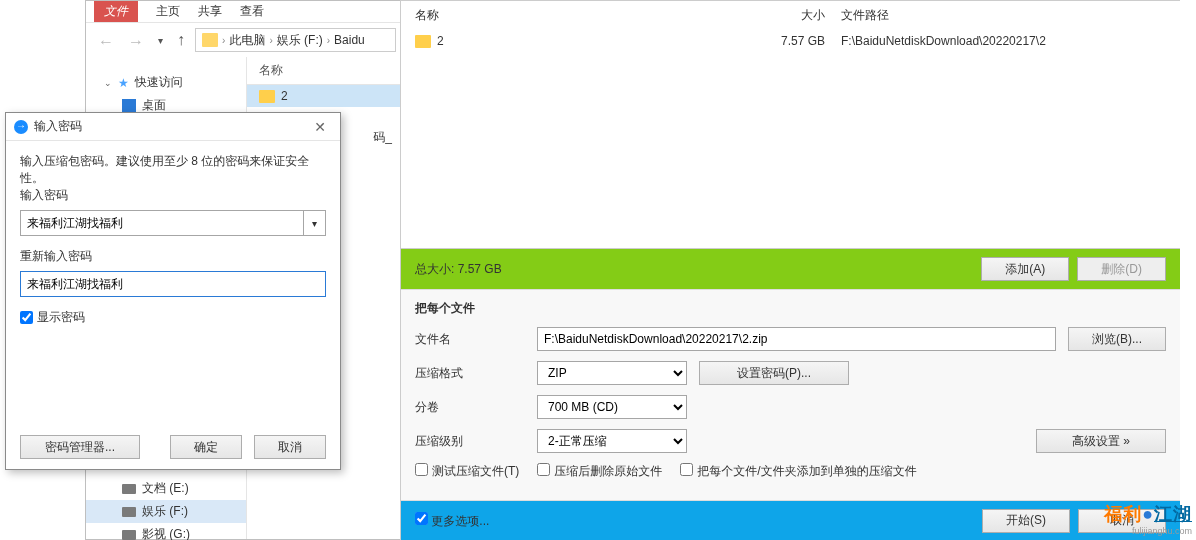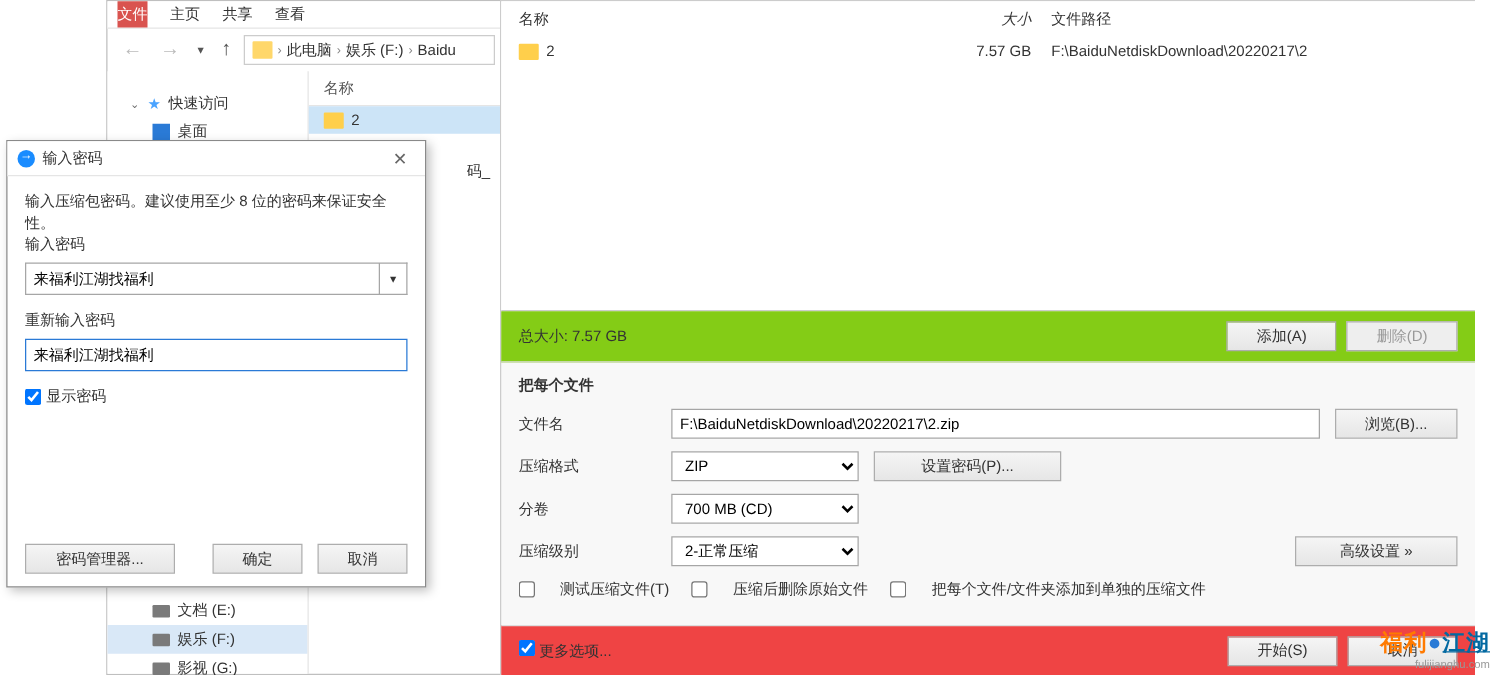--- a/index.html
+++ b/index.html
@@ -7,21 +7,21 @@
 
 
 .explorer {
   position: absolute; left: 85px; top: 0; width: 320px; height: 540px;
   border: 1px solid #bfbfbf; background: #fff;
 }
 .explorer-toolbar-top {
   height: 22px; background: #fff; border-bottom: 1px solid #e5e5e5;
   display: flex; align-items: center; padding: 0 8px; gap: 18px; font-size: 12px;
 }
-.explorer-toolbar-top .active-tab { background: #d9534f; color: #fff; padding: 2px 0; }
+.explorer-toolbar-top .active-tab { background: #d9534f; color: #fff; padding: 2px 10px; font-style: italic; }
 .explorer-nav {
   height: 34px; display: flex; align-items: center; padding: 0 8px; gap: 6px;
 }
 .nav-arrow { font-size: 16px; color: #555; padding: 0 4px; }
 .nav-arrow.disabled { color: #bbb; }
 .breadcrumb { display: flex; align-items: center; gap: 4px; border: 1px solid #ccc; height: 24px; padding: 0 6px; flex: 1; background: #fff; font-size: 12px; }
 .breadcrumb .folder-ico { width: 16px; height: 14px; background: #ffd76a; border-radius: 1px; display: inline-block; }
 .breadcrumb .sep { color: #888; font-size: 10px; }
 .explorer-body { display: flex; height: calc(100% - 56px); }
 .explorer-tree { width: 160px; background: #fff; padding-top: 14px; }
@@ -41,21 +41,21 @@
 .comp-dialog {
   position: absolute; left: 400px; top: 0; right: 16px; bottom: 0;
   border-left: 1px solid #ccc; background: #f8f8f8;
   border-top: 1px solid #ccc;
 }
 .comp-filelist {
   background: #fff; height: 248px; border-bottom: 1px solid #ccc;
 }
 .comp-fh { display: flex; padding: 6px 14px; font-size: 12px; color: #333; }
 .comp-fh .c1 { width: 350px; }
-.comp-fh .c2 { width: 60px; text-align: right; margin-right: 16px; font-style: italic; }
+.comp-fh .c2 { width: 60px; text-align: right; margin-right: 16px; }
 .comp-fh .c3 { flex: 1; }
 .comp-fr { display: flex; padding: 4px 14px; font-size: 12px; align-items: center; }
 .comp-fr .c1 { width: 350px; display: flex; align-items: center; gap: 6px; }
 .comp-fr .c2 { width: 60px; text-align: right; margin-right: 16px; }
 .comp-fr .c3 { flex: 1; }
 .total-row {
   display: flex; align-items: center; padding: 8px 14px; font-size: 12px;
   border-bottom: 1px solid #ddd; background: #84cc16;
 }
 .total-row .lbl { flex: 1; }
@@ -68,25 +68,25 @@
 .comp-settings { padding: 10px 14px; font-size: 12px; }
 .section-title { font-weight: 600; margin-bottom: 10px; }
 .form-row { display: flex; align-items: center; margin-bottom: 10px; gap: 12px; }
 .form-row .flabel { width: 110px; }
 select, input[type=text].settings {
   height: 24px; border: 1px solid #a6a6a6; background: #fff; font-size: 12px; padding: 0 6px;
 }
 .filename-input { flex: 1; }
 select.small { width: 150px; }
 .chk-row { display: flex; align-items: center; gap: 18px; margin-top: 4px; }
-.chk-row label, .more-opt label { display: flex; align-items: center; gap: 20px; font-size: 12px; }
+.chk-row label, .more-opt label { display: flex; align-items: flex-start; gap: 4px; font-size: 12px; }
 .bottom-row {
   position: absolute; left: 0; right: 0; bottom: 0; height: 40px;
   display: flex; align-items: center; padding: 0 14px; gap: 8px; border-top: 1px solid #ddd;
-  background: #ef4444;
+  background: #0ea5e9;
 }
 .bottom-row .more-opt { flex: 1; }
 
 
 .pwd-dialog {
   position: absolute; left: 5px; top: 112px; width: 336px; height: 358px;
   border: 1px solid #8a8a8a; background: #fff; box-shadow: 3px 3px 8px rgba(0,0,0,.25);
   z-index: 50;
 }
 .pwd-title {

